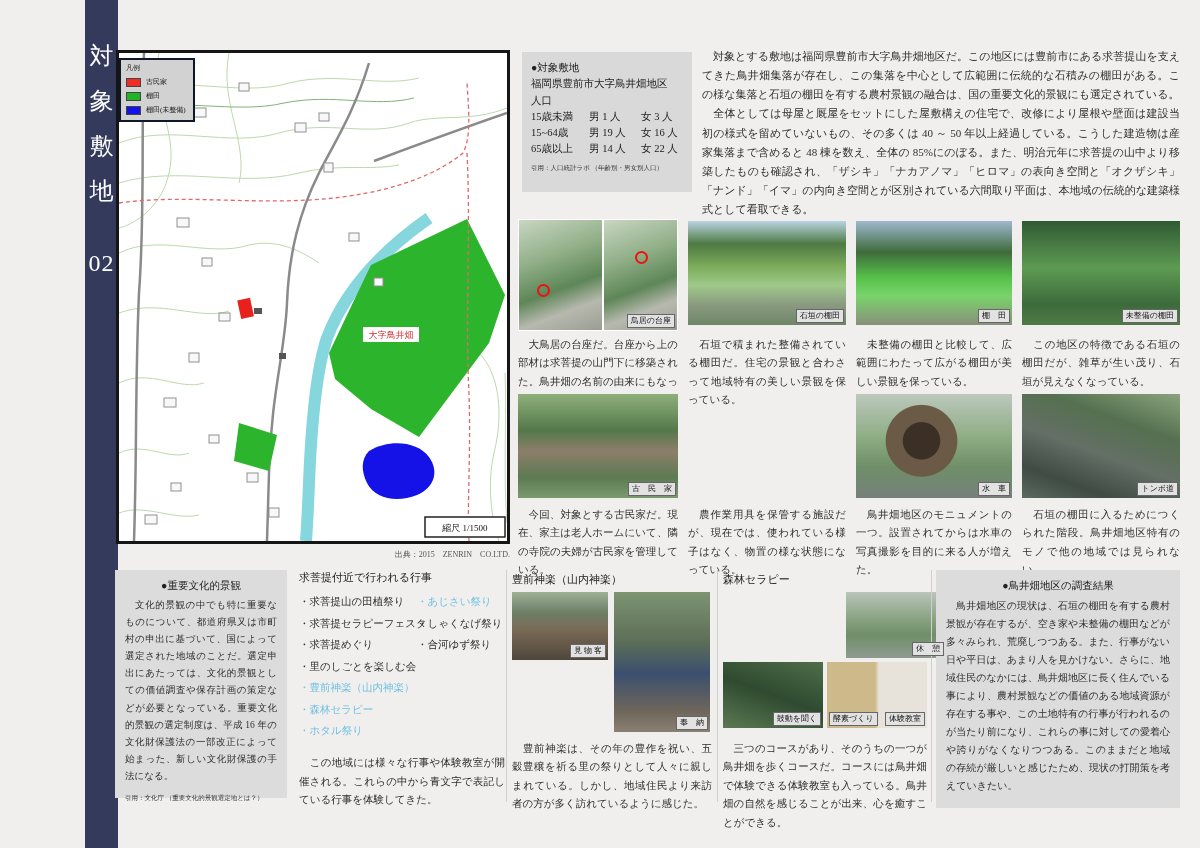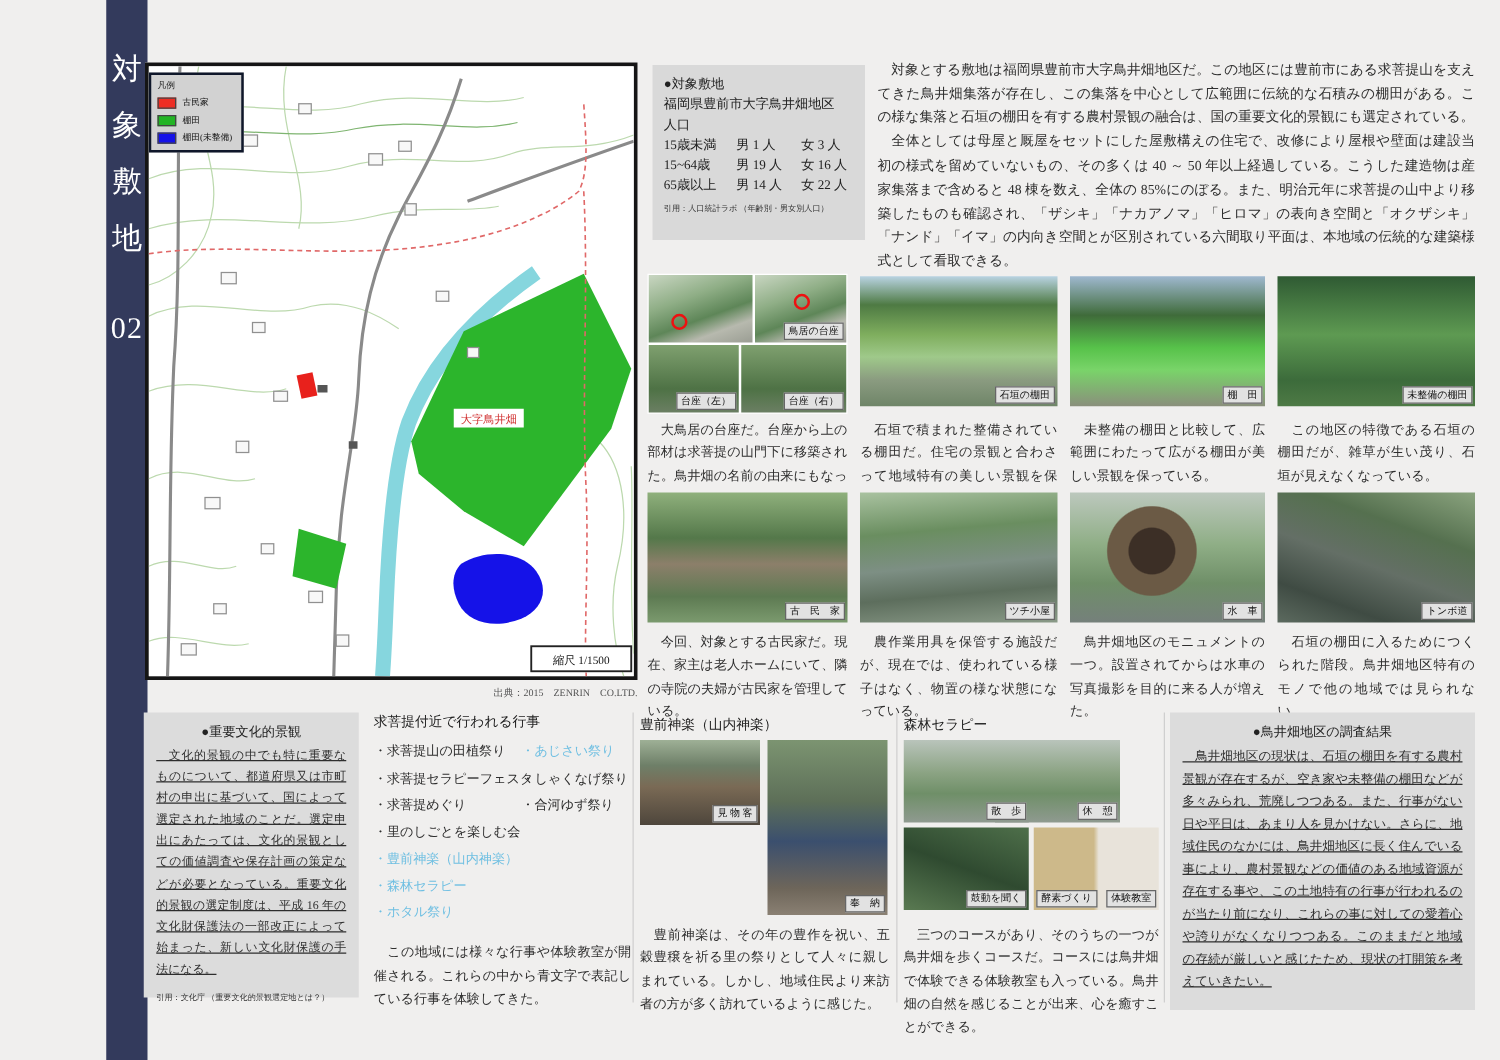--- a/index.html
+++ b/index.html
@@ -57,21 +57,21 @@
   .g-stairs{background:linear-gradient(200deg,#8aa37e 0%,#55704f 30%,#646f66 55%,#3f4b43 80%,#5c6a5f 100%);}
   .g-kagura{background:linear-gradient(180deg,#9eb096 0%,#6e7f68 30%,#7a6a55 55%,#4e463c 100%);}
   .g-shrine{background:linear-gradient(180deg,#7c9471 0%,#5d6f58 35%,#3b4f6e 58%,#6e665a 85%,#8a8073 100%);}
   .g-walk{background:linear-gradient(180deg,#b9c4bb 0%,#8ba383 40%,#6f8f68 65%,#8f9a90 100%);}
   .g-forest{background:linear-gradient(200deg,#4e6f4a 0%,#2f4a30 50%,#5a7a52 100%);}
   .g-jars{background:linear-gradient(90deg,#cdb98a 0 48%,#e8e3da 52% 100%);}
 
   
   .box-gray{position:absolute;background:#dcdcdc;padding:9px 10px;box-sizing:border-box;}
   .sec-title{font-size:10.5px;color:#222;margin:0 0 4px 0;text-align:center;}
-  .sec-body{font-size:9.5px;line-height:1.8;text-align:justify;color:#2e2e2e;margin:0;text-decoration:underline;}
+  .sec-body{font-size:9.5px;line-height:1.8;text-align:justify;color:#2e2e2e;margin:0;}
   .sec-cite{font-size:6.5px;color:#333;margin-top:9px;}
   .events{position:absolute;left:299px;top:570px;width:206px;}
   .ev-title{font-size:11px;margin:0 0 6px 0;color:#222;}
   .ev-cols{display:flex;}
   .ev-col1{width:118px;}
   .ev-col2{flex:1;}
   .ev-item{font-size:10.5px;line-height:2.05;white-space:nowrap;color:#2e2e2e;}
   .blue{color:#6fbfe2;}
   .ev-note{font-size:10.5px;line-height:1.8;text-align:justify;margin-top:12px;color:#2e2e2e;}
   .subsec-title{position:absolute;font-size:11px;color:#222;}
@@ -199,28 +199,20 @@
   <div class="photo collage" style="left:518px;top:219px;width:160px;height:112px;">
     <div class="crow">
       <div class="q g-road" style="flex:58;">
         <span class="ring" style="left:22%;top:58%;"></span>
       </div>
       <div class="q g-road" style="flex:42;">
         <span class="ring" style="left:42%;top:28%;"></span>
         <span class="chip">鳥居の台座</span>
       </div>
     </div>
-    <div class="crow">
-      <div class="q g-pillar" style="flex:46;">
-        <span class="chip">台座（左）</span>
-      </div>
-      <div class="q g-pillar" style="flex:54;">
-        <span class="chip">台座（右）</span>
-      </div>
-    </div>
   </div>
   <div class="caption" style="left:518px;top:336px;width:160px;">　大鳥居の台座だ。台座から上の部材は求菩提の山門下に移築された。鳥井畑の名前の由来にもなっている。</div>
 
   <div class="photo g-terrace" style="left:688px;top:221px;width:158px;height:104px;">
     <span class="chip">石垣の棚田</span>
   </div>
   <div class="caption" style="left:688px;top:336px;width:158px;">　石垣で積まれた整備されている棚田だ。住宅の景観と合わさって地域特有の美しい景観を保っている。</div>
 
   <div class="photo g-field" style="left:856px;top:221px;width:156px;height:104px;">
     <span class="chip">棚　田</span>
@@ -230,23 +222,20 @@
   <div class="photo g-wild" style="left:1022px;top:221px;width:158px;height:104px;">
     <span class="chip">未整備の棚田</span>
   </div>
   <div class="caption" style="left:1022px;top:336px;width:158px;">　この地区の特徴である石垣の棚田だが、雑草が生い茂り、石垣が見えなくなっている。</div>
 
   <div class="photo g-house" style="left:518px;top:394px;width:160px;height:104px;">
     <span class="chip">古　民　家</span>
   </div>
   <div class="caption" style="left:518px;top:506px;width:160px;">　今回、対象とする古民家だ。現在、家主は老人ホームにいて、隣の寺院の夫婦が古民家を管理している。</div>
 
-  <div class="photo g-hut" style="left:688px;top:394px;width:158px;height:104px;">
-    <span class="chip">ツチ小屋</span>
-  </div>
   <div class="caption" style="left:688px;top:506px;width:158px;">　農作業用具を保管する施設だが、現在では、使われている様子はなく、物置の様な状態になっている。</div>
 
   <div class="photo g-wheel" style="left:856px;top:394px;width:156px;height:104px;">
     <span class="chip">水　車</span>
   </div>
   <div class="caption" style="left:856px;top:506px;width:156px;">　鳥井畑地区のモニュメントの一つ。設置されてからは水車の写真撮影を目的に来る人が増えた。</div>
 
   <div class="photo g-stairs" style="left:1022px;top:394px;width:158px;height:104px;">
     <span class="chip">トンボ道</span>
   </div>
@@ -286,24 +275,21 @@
     <span class="chip">見 物 客</span>
   </div>
   <div class="photo g-shrine" style="left:614px;top:592px;width:96px;height:140px;">
     <span class="chip">奉　納</span>
   </div>
   <div class="caption" style="left:512px;top:740px;width:200px;">　豊前神楽は、その年の豊作を祝い、五穀豊穣を祈る里の祭りとして人々に親しまれている。しかし、地域住民より来訪者の方が多く訪れているように感じた。</div>
 
   <div class="vsep" style="left:717px;"></div>
 
   <div class="subsec-title" style="left:723px;top:572px;">森林セラピー</div>
-  <div class="photo g-walk" style="left:723px;top:592px;width:100px;height:66px;">
-    <span class="chip">散　歩</span>
-  </div>
-  <div class="photo g-walk" style="left:796px;top:592px;width:100px;height:66px;">
+  <div class="photo g-walk" style="left:846px;top:592px;width:100px;height:66px;">
     <span class="chip">休　憩</span>
   </div>
   <div class="photo g-forest" style="left:723px;top:662px;width:100px;height:66px;">
     <span class="chip">鼓動を聞く</span>
   </div>
   <div class="photo g-jars" style="left:827px;top:662px;width:100px;height:66px;">
     <span class="chip" style="right:auto;left:2px;">酵素づくり</span>
     <span class="chip">体験教室</span>
   </div>
   <div class="caption" style="left:723px;top:740px;width:204px;">　三つのコースがあり、そのうちの一つが鳥井畑を歩くコースだ。コースには鳥井畑で体験できる体験教室も入っている。鳥井畑の自然を感じることが出来、心を癒すことができる。</div>

